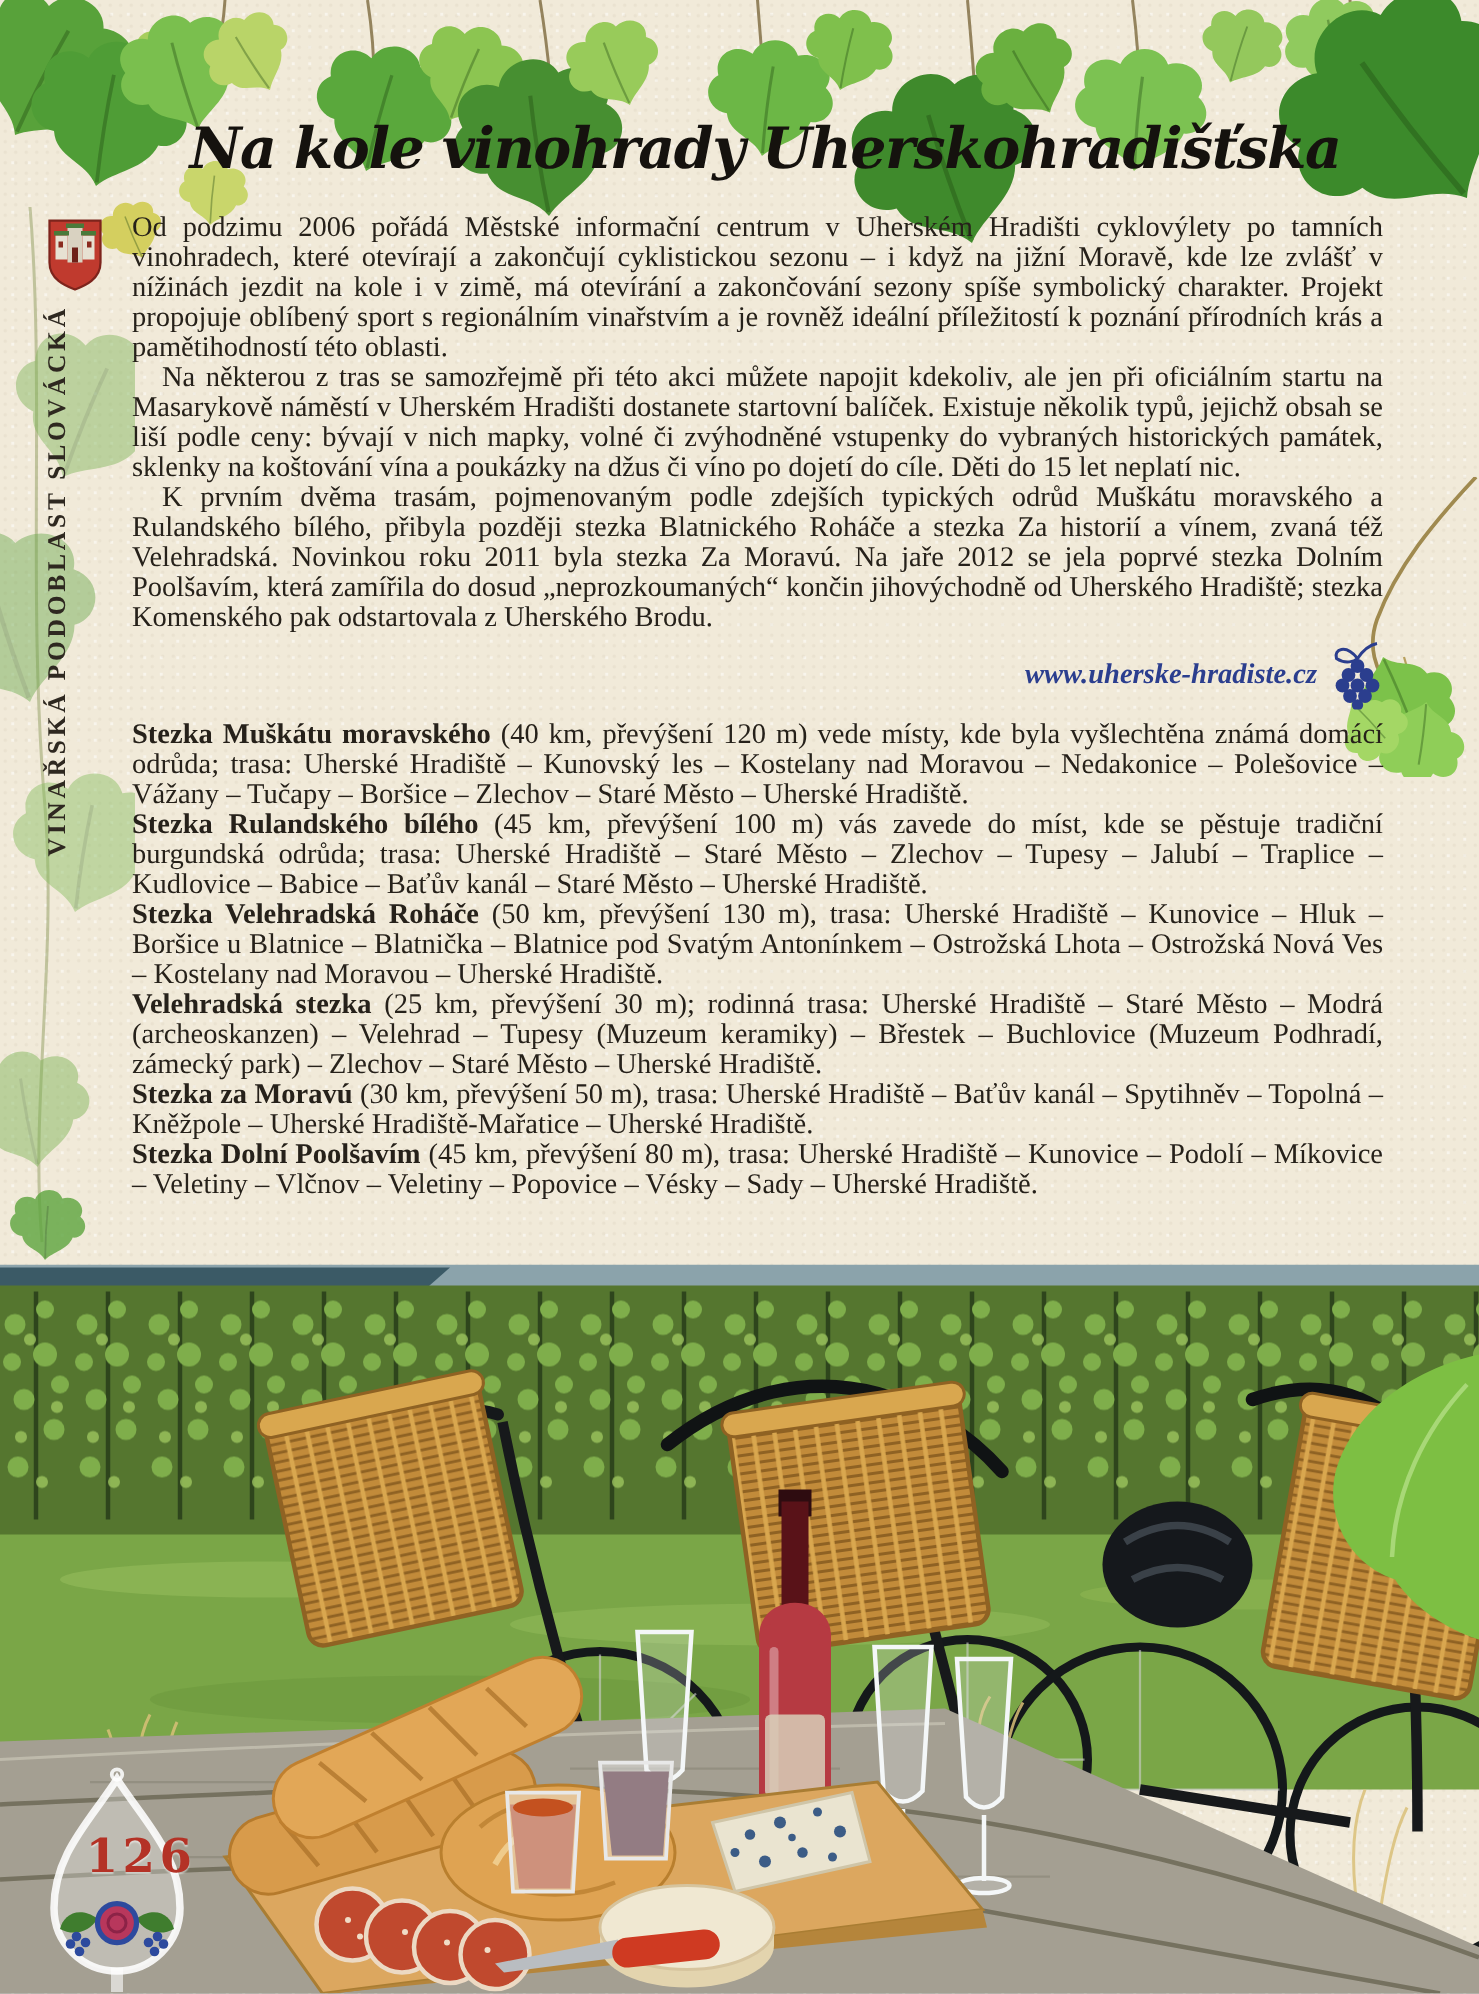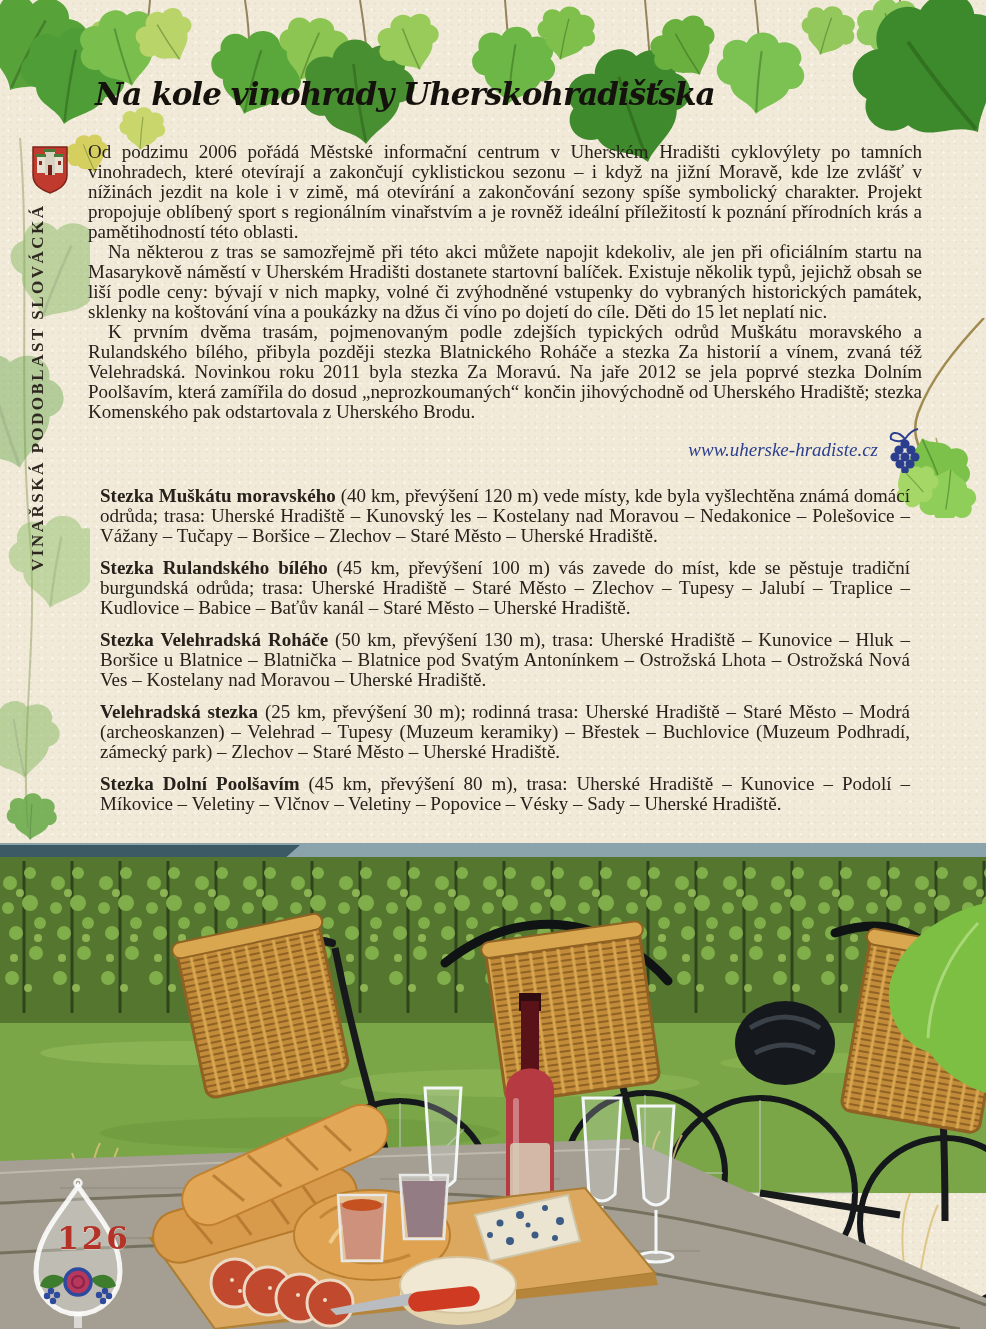--- a/index.html
+++ b/index.html
@@ -20,35 +20,35 @@
   .deco.rightvine{right:0;top:318px;}
   .coat{position:absolute;left:31px;top:145px;width:38px;height:50px;}
   .sidebar-label{
     position:absolute;left:28px;top:196px;width:30px;height:382px;
     writing-mode:vertical-rl;transform:rotate(180deg);
     font-weight:bold;font-size:17px;letter-spacing:2.5px;color:#2e2820;
     text-align:center;white-space:nowrap;
   }
   h1.title{
     position:absolute;left:95px;top:76px;width:830px;margin:0;
-    text-align:left;font-family:"DejaVu Serif", serif;font-style:italic;
-    font-weight:700;font-size:31px;letter-spacing:-1px;color:#15120e;
+    text-align:center;font-family:"DejaVu Serif", serif;font-style:italic;
+    font-weight:700;font-size:38px;letter-spacing:-1px;color:#15120e;
   }
   .content{position:absolute;left:88px;top:142px;width:834px;}
   .content p{margin:0;font-size:19px;line-height:20px;text-align:justify;}
   .content p.indent{text-indent:20px;}
   .link-row{
     display:flex;justify-content:flex-end;align-items:center;gap:10px;
     margin:4px 0 6px 0;height:48px;
   }
   .website{
-    font-style:italic;font-weight:400;font-size:19px;color:#2b3e8e;
+    font-style:italic;font-weight:700;font-size:19px;color:#2b3e8e;
     text-decoration:none;
   }
-  .trails p{margin:12px;}
+  .trails p{margin:0;}
   .trails b{font-weight:bold;}
   .photo{
     position:absolute;left:0;top:843px;width:986px;height:486px;margin:0;
   }
   .photo svg{display:block;}
   .badge{position:absolute;left:22px;top:1178px;width:112px;height:150px;}
   .badge .num{
     position:absolute;left:16px;top:42px;width:100%;text-align:center;
     font-family:"DejaVu Serif", serif;font-weight:bold;font-size:31px;
     letter-spacing:3px;color:#b43226;text-shadow:0 1px 1px rgba(255,255,255,.5);
@@ -155,20 +155,21 @@
             <circle cx="17" cy="43" r="3.8"></circle>
         </g>
       </svg>
     </div>
 
     <section class="trails">
       <p><b>Stezka Muškátu moravského</b><span> (40 km, převýšení 120 m) vede místy, kde byla vyšlechtěna známá domácí odrůda; trasa: Uherské Hradiště – Kunovský les – Kostelany nad Moravou – Nedakonice – Polešovice – Vážany – Tučapy – Boršice – Zlechov – Staré Město – Uherské Hradiště.</span></p>
       <p><b>Stezka Rulandského bílého</b><span> (45 km, převýšení 100 m) vás zavede do míst, kde se pěstuje tradiční burgundská odrůda; trasa: Uherské Hradiště – Staré Město – Zlechov – Tupesy – Jalubí – Traplice – Kudlovice – Babice – Baťův kanál – Staré Město – Uherské Hradiště.</span></p>
       <p><b>Stezka Velehradská Roháče</b><span> (50 km, převýšení 130 m), trasa: Uherské Hradiště – Kunovice – Hluk – Boršice u Blatnice – Blatnička – Blatnice pod Svatým Antonínkem – Ostrožská Lhota – Ostrožská Nová Ves – Kostelany nad Moravou – Uherské Hradiště.</span></p>
       <p><b>Velehradská stezka</b><span> (25 km, převýšení 30 m); rodinná trasa: Uherské Hradiště – Staré Město – Modrá (archeoskanzen) – Velehrad – Tupesy (Muzeum keramiky) – Břestek – Buchlovice (Muzeum Podhradí, zámecký park) – Zlechov – Staré Město – Uherské Hradiště.</span></p>
+      <p><b>Stezka za Moravú</b><span> (30 km, převýšení 50 m), trasa: Uherské Hradiště – Baťův kanál – Spytihněv – Topolná – Kněžpole – Uherské Hradiště-Mařatice – Uherské Hradiště.</span></p>
       <p><b>Stezka Dolní Poolšavím</b><span> (45 km, převýšení 80 m), trasa: Uherské Hradiště – Kunovice – Podolí – Míkovice – Veletiny – Vlčnov – Veletiny – Popovice – Vésky – Sady – Uherské Hradiště.</span></p>
     </section>
   </main>
 
   <figure class="photo" role="img" aria-label="Piknik ve vinohradu – jízdní kola s proutěnými košíky, láhev vína, sklenice, pečivo, sýry a salám na dřevěném stole">
     <svg width="986" height="486" viewBox="0 0 986 486" preserveAspectRatio="none">
       <defs>
         <pattern id="vines" width="48" height="172" patternUnits="userSpaceOnUse">
           <rect width="48" height="172" fill="#55762f"></rect>
           <line x1="24" y1="18" x2="24" y2="170" stroke="#2e451c" stroke-width="3"></line>

